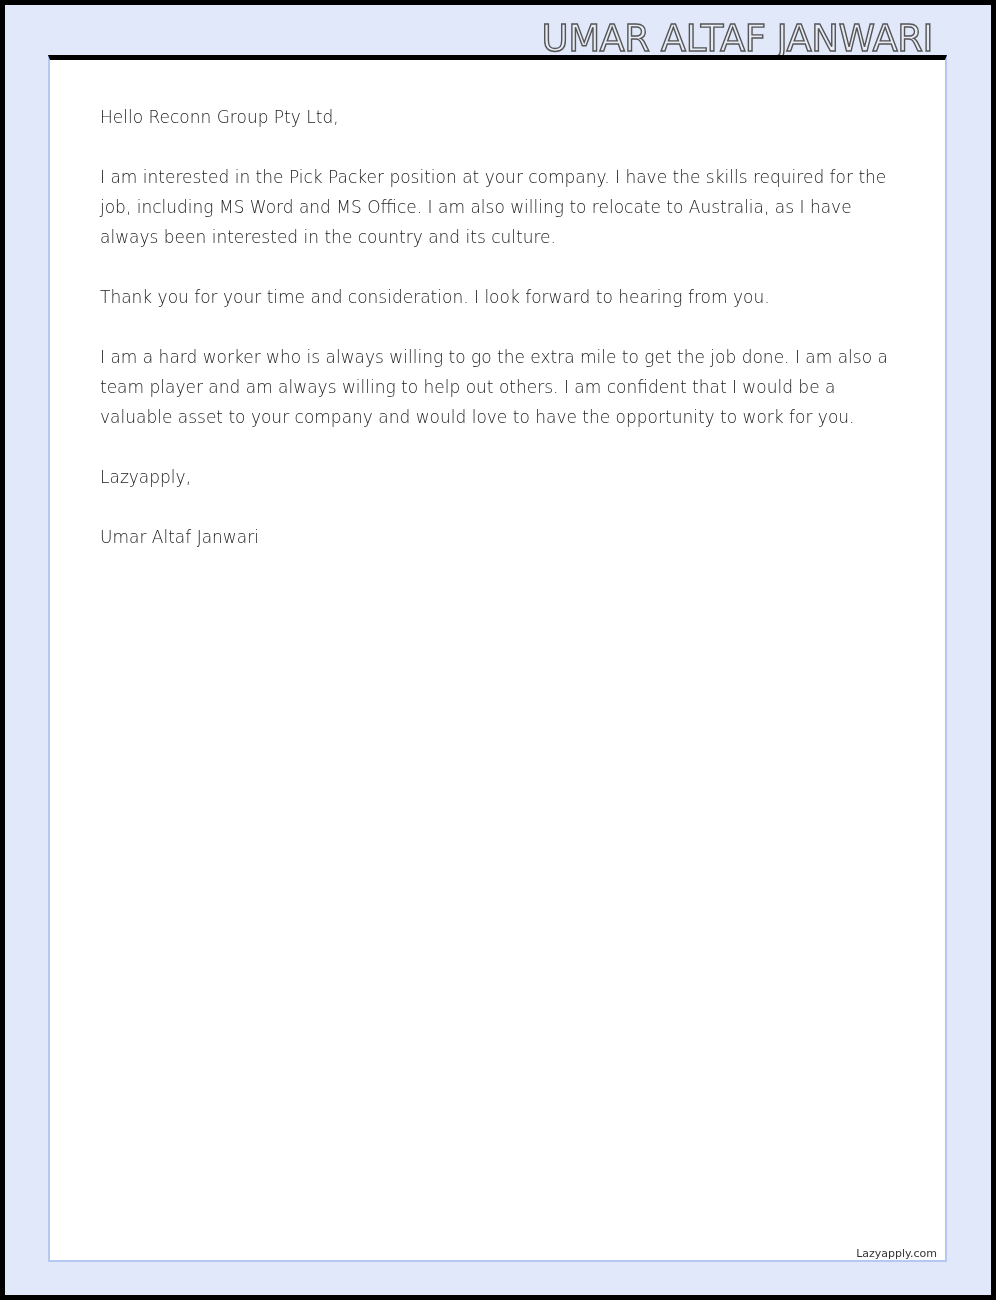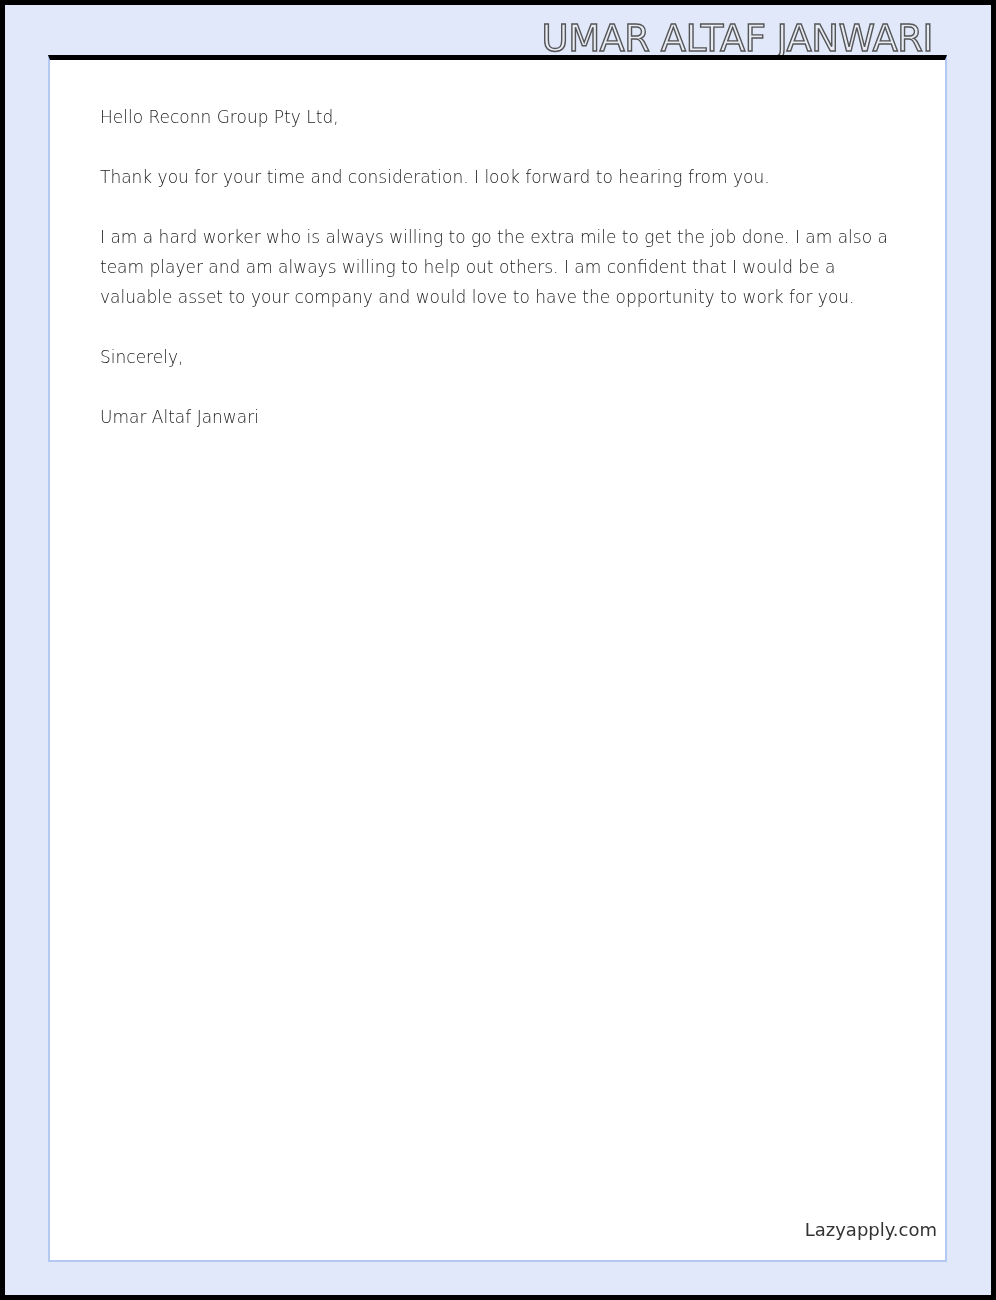--- a/index.html
+++ b/index.html
@@ -21,30 +21,31 @@
     border-top: 5px solid #000;
   }
   .content {
     position: absolute; left: 50px; top: 42px; width: 800px;
     font-size: 17px; line-height: 30px; color: #1c1c1c; font-weight: 300;
   }
   .content p { margin: 0 0 30px 0; }
   .content p.sig { margin-bottom: 10px; }
   .date { color: #2d86e0; }
   .footer {
-    position: absolute; right: 8px; bottom: 20px; font-size: 18px; color: #333;
+    position: absolute; right: 8px; bottom: 0; font-size: 11px; color: #333;
   }
 </style>
 </head>
 <body>
 
 <div class="title">UMAR ALTAF JANWARI</div>
 
 <div class="page">
   <div class="content">
     <p>Hello Reconn Group Pty Ltd,</p>
+    <p>I am interested in the Pick Packer position at your company. I have the skills required for the job, including MS Word and MS Office. I am also willing to relocate to Australia, as I have always been interested in the country and its culture.</p>
     <p>Thank you for your time and consideration. I look forward to hearing from you.</p>
     <p>I am a hard worker who is always willing to go the extra mile to get the job done. I am also a team player and am always willing to help out others. I am confident that I would be a valuable asset to your company and would love to have the opportunity to work for you.</p>
-    <p>Sincerely,</p>
+    <p>Lazyapply,</p>
     <p class="sig">Umar Altaf Janwari</p>
   </div>
   <div class="footer">Lazyapply.com</div>
 </div>
 
 </body></html>

